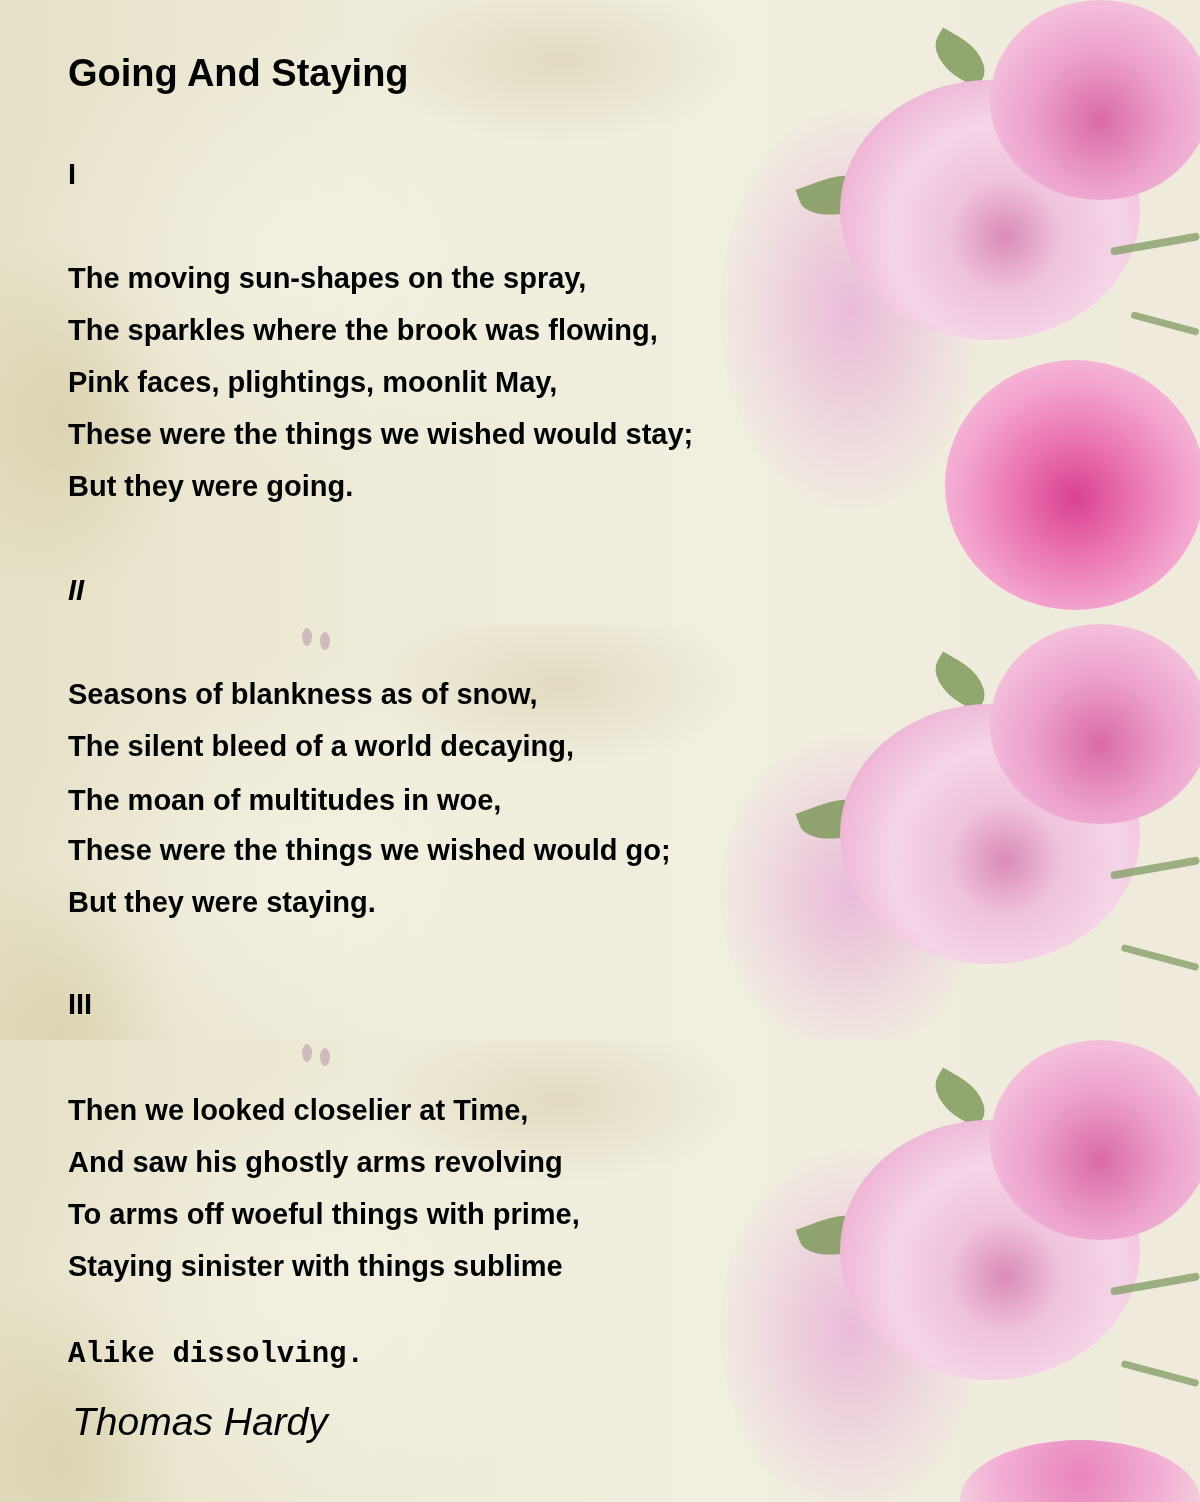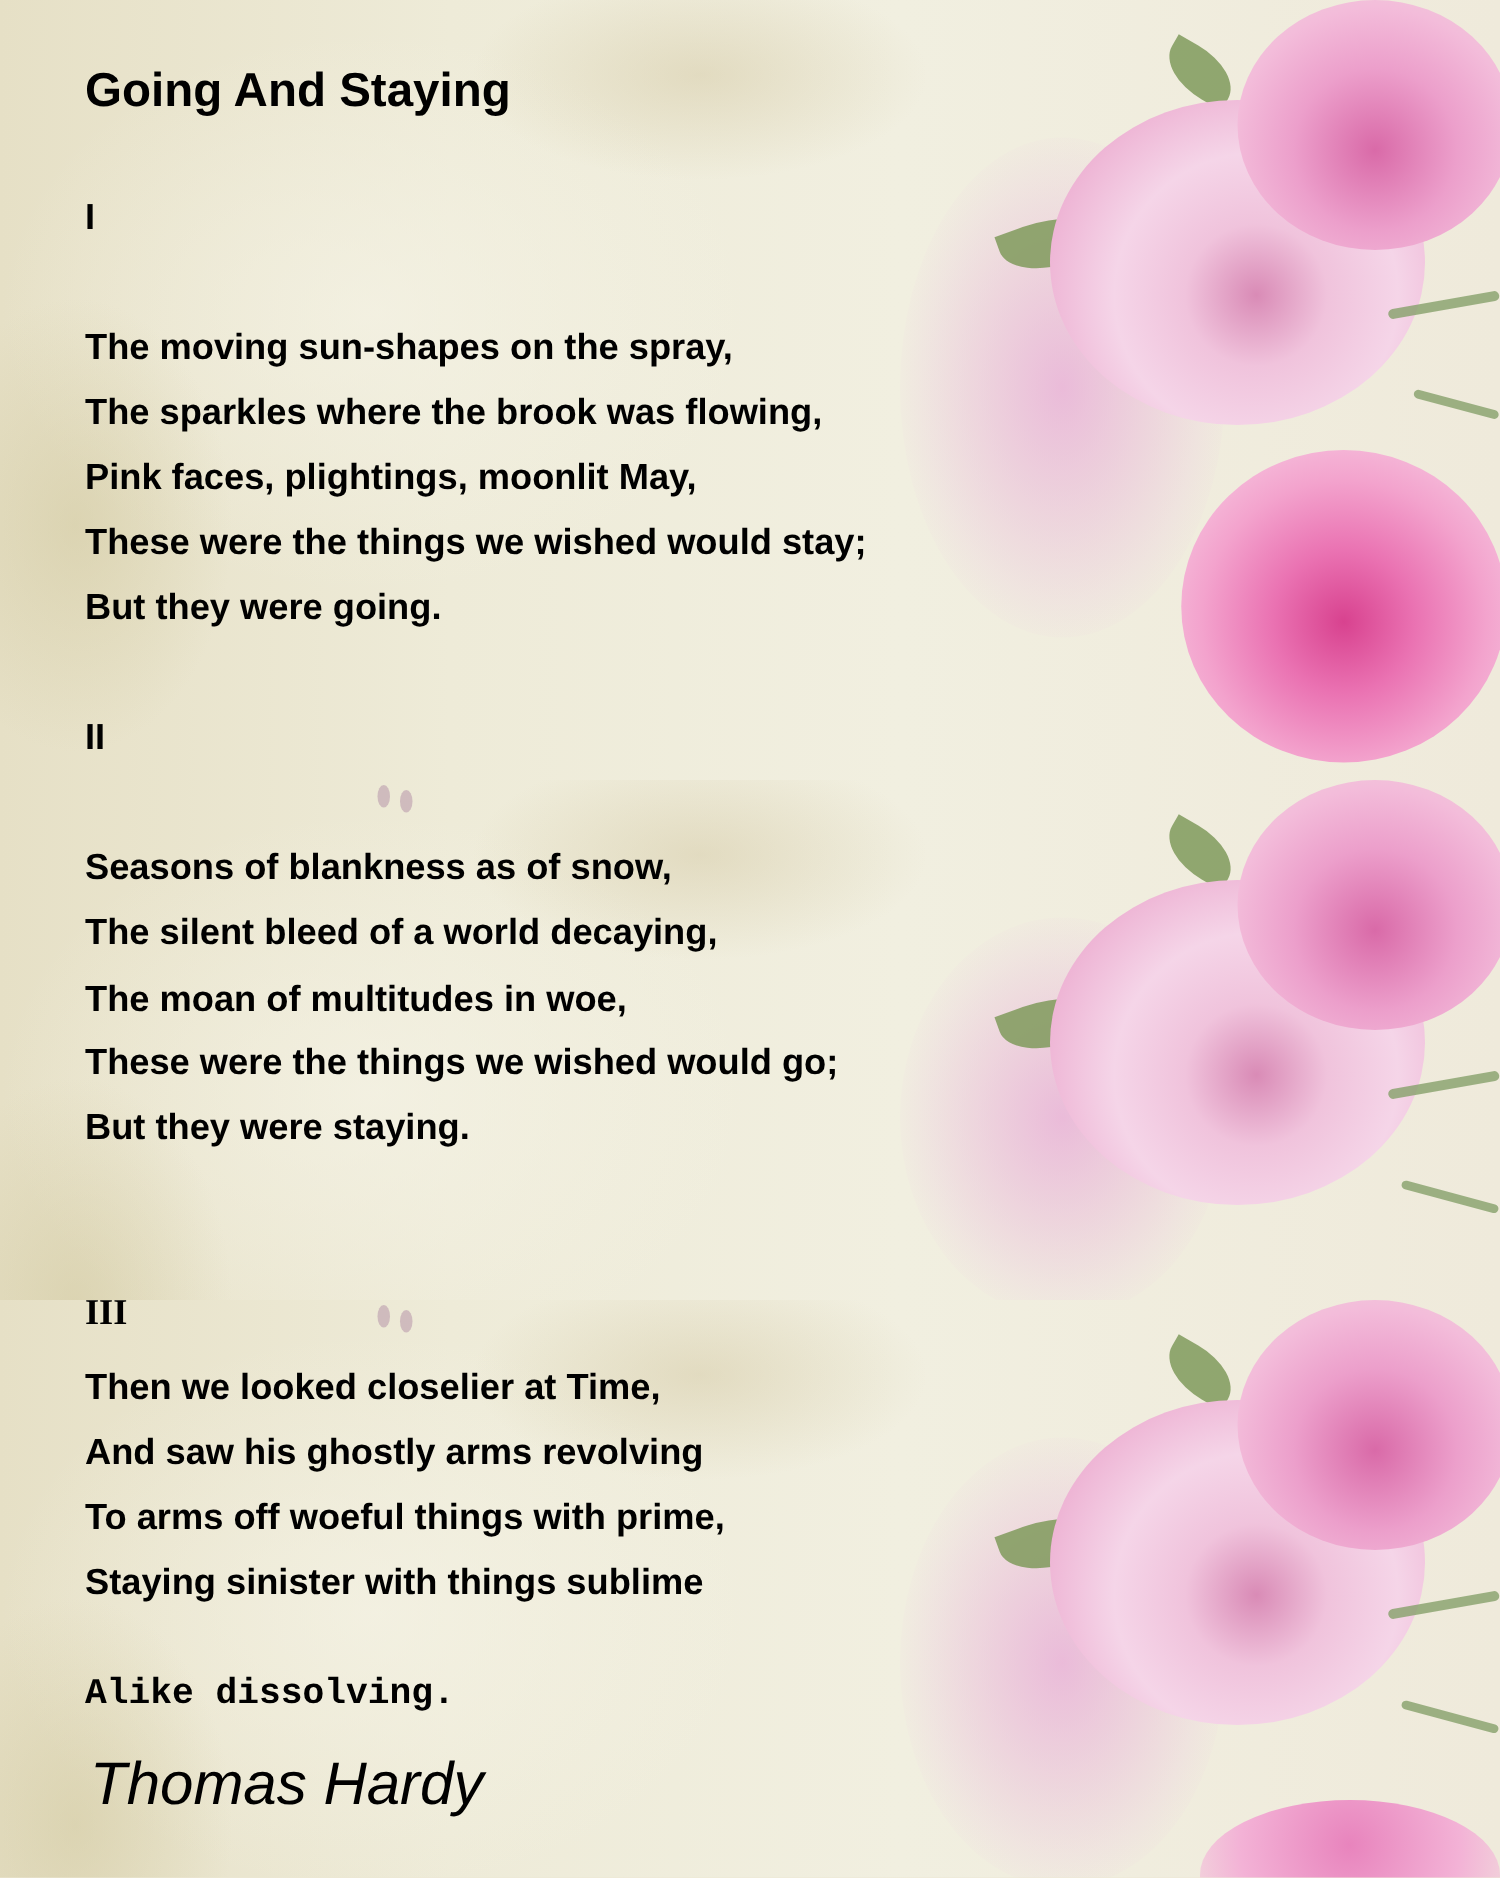--- a/index.html
+++ b/index.html
@@ -29,21 +29,21 @@
   .title {
     position: absolute; left: 68px; top: 52px; margin: 0;
     font-size: 38px; font-weight: bold; color: #000; letter-spacing: 0px;
   }
   .line {
     position: absolute; left: 68px; margin: 0;
     font-size: 29px; font-weight: bold; color: #000; white-space: nowrap;
   }
   .author {
     position: absolute; left: 72px; top: 1400px; margin: 0;
-    font-size: 48px; font-style: italic; color: #000; white-space: nowrap;
+    font-size: 39px; font-style: italic; color: #000; white-space: nowrap;
   }
 </style>
 </head>
 <body>
 
 <div class="band b1">
   <div class="petal-haze" style="left:720px;top:110px;width:260px;height:400px;background:radial-gradient(ellipse at center, rgba(232,170,215,0.75), rgba(236,200,225,0.25) 60%, rgba(0,0,0,0) 75%);"></div>
   <div class="leaf" style="left:800px;top:175px;width:80px;height:40px;transform:rotate(-20deg);"></div>
   <div class="leaf" style="left:930px;top:40px;width:60px;height:36px;transform:rotate(30deg);"></div>
   <div class="rose" style="left:840px;top:80px;width:300px;height:260px;background:radial-gradient(circle at 55% 60%, #d98bb6 0%, #f0c3dc 25%, #f5d5e8 50%, #eeb5d5 75%, rgba(236,180,212,0.2) 100%);"></div>
@@ -82,27 +82,27 @@
 
 <h1 class="title">Going And Staying</h1>
 
 <p class="line" style="top:158px;">I</p>
 <p class="line" style="top:262px;">The moving sun-shapes on the spray,</p>
 <p class="line" style="top:314px;">The sparkles where the brook was flowing,</p>
 <p class="line" style="top:366px;">Pink faces, plightings, moonlit May,</p>
 <p class="line" style="top:418px;">These were the things we wished would stay;</p>
 <p class="line" style="top:470px;text-align:right;">But they were going.</p>
 
-<p class="line" style="top:574px;">II</p>
+<p class="line" style="top:574px;font-style:italic;">II</p>
 <p class="line" style="top:678px;">Seasons of blankness as of snow,</p>
 <p class="line" style="top:730px;">The silent bleed of a world decaying,</p>
 <p class="line" style="top:784px;">The moan of multitudes in woe,</p>
 <p class="line" style="top:834px;">These were the things we wished would go;</p>
 <p class="line" style="top:886px;">But they were staying.</p>
 
-<p class="line" style="top:1034px;font-family:Liberation Serif, serif;">III</p>
+<p class="line" style="top:988px;">III</p>
 <p class="line" style="top:1094px;">Then we looked closelier at Time,</p>
 <p class="line" style="top:1146px;">And saw his ghostly arms revolving</p>
 <p class="line" style="top:1198px;">To arms off woeful things with prime,</p>
 <p class="line" style="top:1250px;">Staying sinister with things sublime</p>
 <p class="line" style="top:1338px;font-family:Liberation Mono, monospace;">Alike dissolving.</p>
 
 <p class="author">Thomas Hardy</p>
 
 </body></html>

